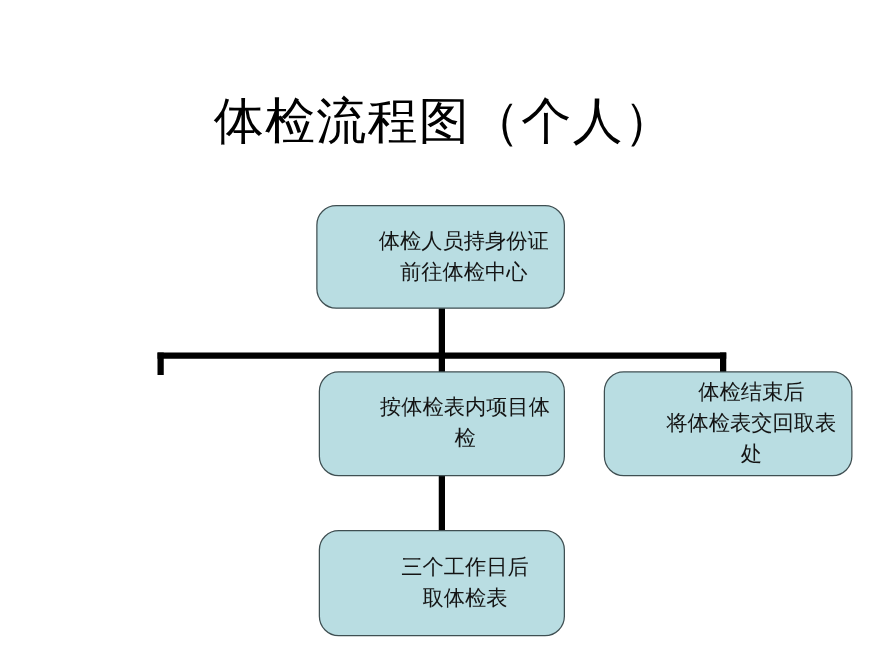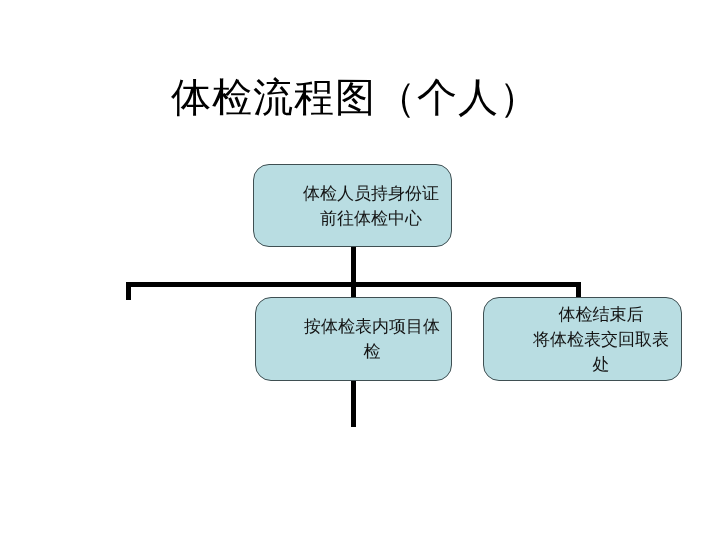--- a/index.html
+++ b/index.html
@@ -88,14 +88,18 @@
 
   <div class="node" style="left:255px; top:258px; width:197px; height:84px;align-items:center;">
     <span class="node-text">按体检表内项目体检</span>
   </div>
 
   <div class="node" style="left:483px; top:258px; width:199px; height:84px;">
     <span class="node-text">体检结束后
 将体检表交回取表处</span>
   </div>
 
+  <div class="node" style="left:255px; top:385px; width:197px; height:85px;">
+    <span class="node-text">三个工作日后
+取体检表</span>
+  </div>
 
 </div>
 
 </body></html>

